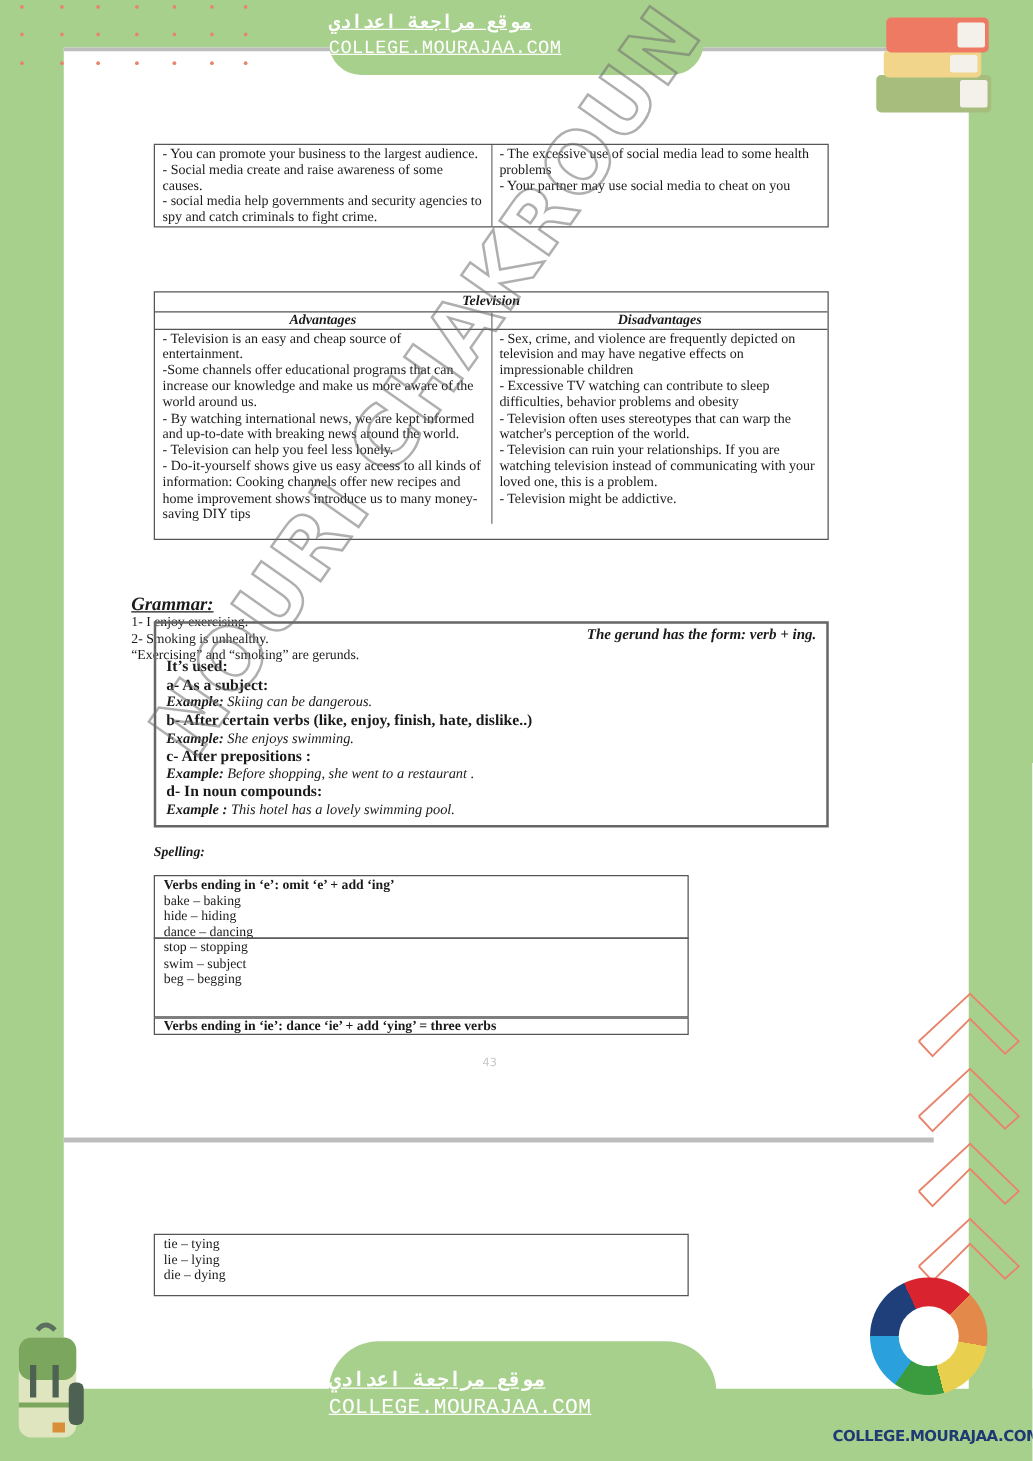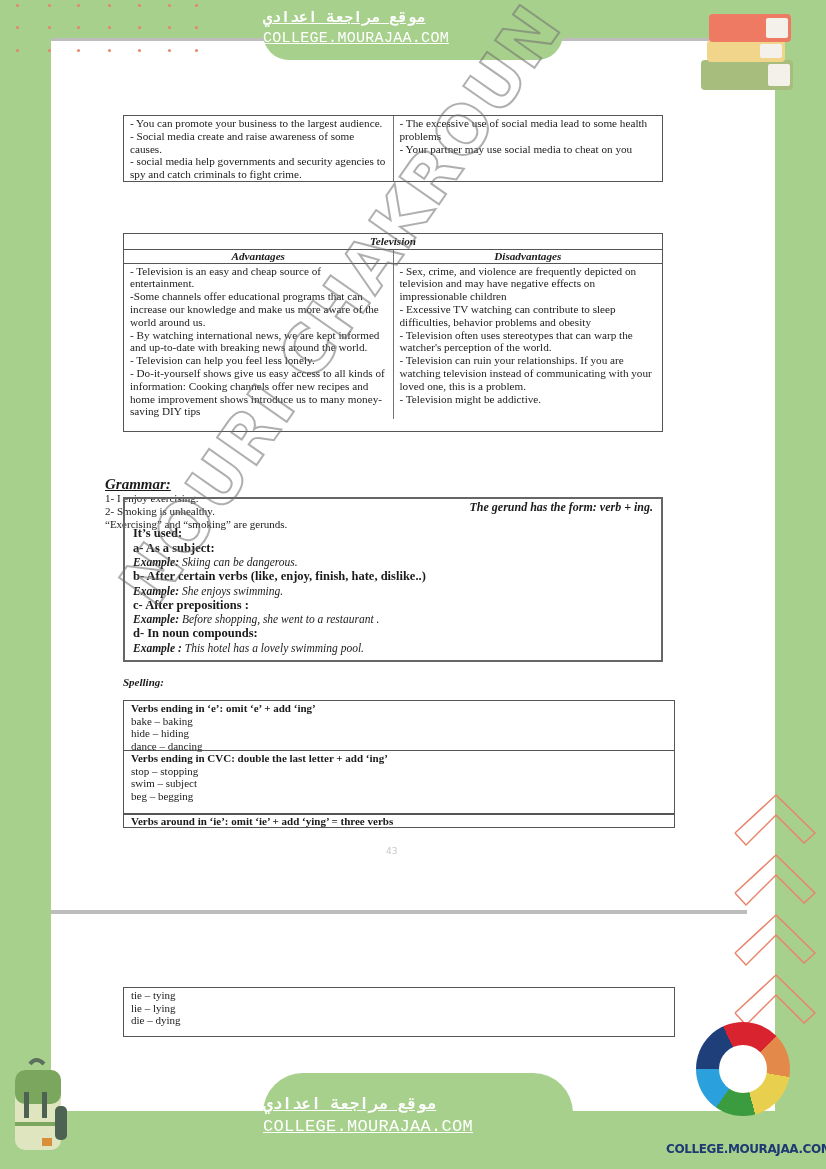--- a/index.html
+++ b/index.html
@@ -64,21 +64,21 @@
     .grammar .gtitle { font-size: 15px; font-style: italic; font-weight: bold; text-decoration: underline; line-height: 16px; }
 
     .gerund { position: absolute; left: 123px; top: 497px; width: 540px; height: 165px; border: 2px solid #666; padding: 1px 8px; }
     .gerund .g-title { text-align: right; font-style: italic; font-weight: bold; font-size: 12px; line-height: 14px; margin-bottom: 12px; }
     .gerund .used { font-weight: bold; font-size: 12.5px; line-height: 14.5px; }
     .gerund .pt { font-weight: bold; font-size: 12.5px; line-height: 14.5px; }
     .gerund .ex { font-style: italic; font-size: 11.5px; line-height: 14px; }
     .gerund .ex b { font-weight: bold; }
 
     .spelling-label { position: absolute; left: 123px; top: 676px; font-style: italic; font-weight: bold; font-size: 11px; }
-    .spell { position: absolute; left: 123px; width: 552px; border: 1px solid #555; font-size: 11px; line-height: 12.6px; padding: 1px 7px; }
+    .spell { position: absolute; left: 123px; width: 428px; border: 1px solid #555; font-size: 11px; line-height: 12.6px; padding: 1px 7px; }
     .spell .rule { font-weight: bold; }
     .spell.a { top: 700px; height: 51px; }
     .spell.b { top: 750px; height: 64px; }
     .spell.c { top: 814px; height: 14px; padding-top: 0; }
     .spell.d { top: 987px; height: 50px; }
 
     .page-num { position: absolute; left: 386px; top: 846px; font-family: "DejaVu Sans", sans-serif; font-size: 9px; color: #c8c8c8; }
     .page-sep { position: absolute; left: 51px; top: 910px; width: 696px; height: 4px; background: #bdbdbd; }
 
     
@@ -214,27 +214,26 @@
 
 <div class="spelling-label">Spelling:</div>
 
 <div class="spell a">
   <span class="line rule">Verbs ending in ‘e’: omit ‘e’ + add ‘ing’</span>
   <span class="line">bake – baking</span>
   <span class="line">hide – hiding</span>
   <span class="line">dance – dancing</span>
 </div>
 <div class="spell b">
-  <span class="line rule">Verbs ending in CVC: double the last letter + add ‘ing’</span>
   <span class="line">stop – stopping</span>
   <span class="line">swim – subject</span>
   <span class="line">beg – begging</span>
 </div>
 <div class="spell c">
-  <span class="line rule">Verbs around in ‘ie’: omit ‘ie’ + add ‘ying’ = three verbs</span>
+  <span class="line rule">Verbs ending in ‘ie’: dance ‘ie’ + add ‘ying’ = three verbs</span>
 </div>
 
 <div class="page-num">43</div>
 <div class="page-sep"></div>
 
 <div class="spell d">
   <span class="line">tie – tying</span>
   <span class="line">lie – lying</span>
   <span class="line">die – dying</span>
 </div>

